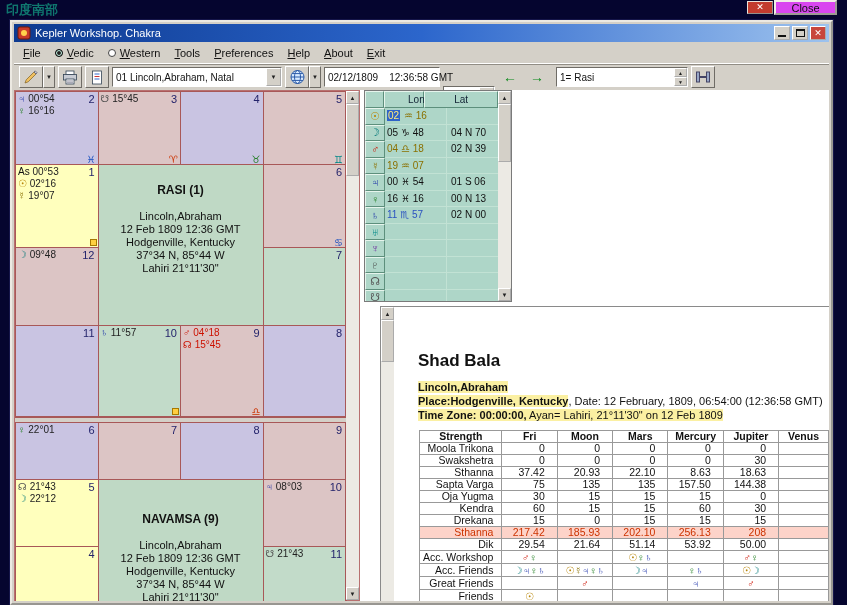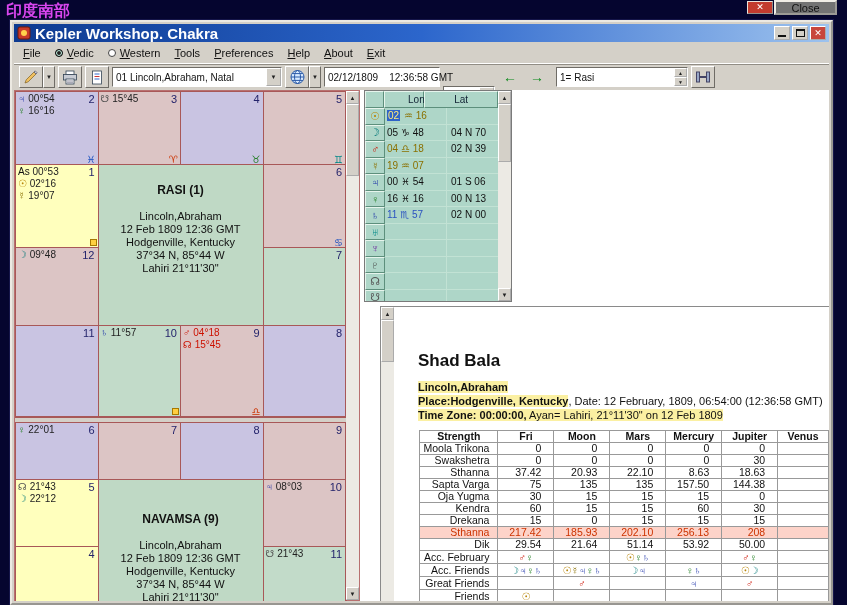--- a/index.html
+++ b/index.html
@@ -1,27 +1,27 @@
 <!DOCTYPE html>
 <html><head>
 <meta charset="utf-8">
 <style>
 *{margin:0;padding:0;box-sizing:border-box;}
 html,body{width:847px;height:605px;}
 body{position:relative;background:#05052f;font-family:"Liberation Sans","DejaVu Sans",sans-serif;overflow:hidden;}
 button{font-family:inherit;cursor:default;}
 u{text-decoration:underline;}
 
-#screen-title{position:absolute;left:6px;top:1px;color:#d946ef;font-weight:bold;font-size:16px;}
+#screen-title{position:absolute;left:6px;top:1px;color:#0f766e;font-weight:bold;font-size:13px;}
 #screen-close-x{position:absolute;left:747px;top:1px;width:26px;height:13px;background:#c23b2e;border:1px outset #e8e4dc;color:#fff;font-size:9px;font-weight:bold;line-height:1;display:flex;align-items:center;justify-content:center;}
-#screen-close{position:absolute;left:774px;top:0;width:63px;height:15px;background:#737373;border:2px outset #f0ede6;font-size:11px;color:#111;}
+#screen-close{position:absolute;left:774px;top:0;width:63px;height:15px;background:#d946ef;border:2px outset #f0ede6;font-size:11px;color:#111;}
 
 #main-window{position:absolute;left:10px;top:20px;width:823px;height:585px;background:#d4d0c8;border:2px outset #ece9e2;box-shadow:0 0 0 1px #15154a;}
 .titlebar{position:absolute;left:2px;top:2px;right:2px;height:18px;display:flex;align-items:center;background:linear-gradient(90deg,#0d3a90 0%,#2c66cc 50%,#9dc2ee 100%);padding:0 3px;}
-.title-text{color:#fff;font-weight:bold;font-size:15px;margin-left:4px;white-space:nowrap;}
+.title-text{color:#fff;font-weight:normal;font-size:11px;margin-left:4px;white-space:nowrap;}
 .win-btns{margin-left:auto;display:flex;gap:2px;}
 .wbtn{width:16px;height:14px;background:#d4d0c8;border:1px outset #fff;position:relative;font-size:9px;display:flex;align-items:center;justify-content:center;padding:0;color:#111;}
 .minglyph{position:absolute;left:3px;bottom:2px;width:8px;height:2px;background:#111;}
 .maxglyph{width:9px;height:8px;border:1px solid #111;border-top-width:2px;}
 .closebtn{background:#c8463c;color:#fff;font-weight:bold;}
 
 .menubar{position:absolute;left:2px;top:21px;right:2px;height:20px;display:flex;align-items:center;font-size:11px;background:#d4d0c8;padding-left:2px;}
 .mitem{padding:3px 7px;display:flex;align-items:center;color:#111;}
 .radio{width:8px;height:8px;border-radius:50%;border:1px solid #444;background:#fff;display:inline-block;margin-right:4px;}
 .radio.on{background:#222;border-color:#111;box-shadow:inset 0 0 0 1px #cfe;}
@@ -544,21 +544,21 @@
               <tr>
                 <td class="lbl">Dik</td>
                 <td>29.54</td>
                 <td>21.64</td>
                 <td>51.14</td>
                 <td>53.92</td>
                 <td>50.00</td>
                 <td></td>
               </tr>
               <tr>
-                <td class="lbl">Acc. February</td>
+                <td class="lbl">Acc. Workshop</td>
                 <td class="gly"><span style="color:#cc1100">♂</span><span style="color:#1c7c1c">♀</span></td>
                 <td class="gly"></td>
                 <td class="gly"><span style="color:#b8860b">☉</span><span style="color:#1c7c1c">♀</span><span style="color:#1a30a8">♄</span></td>
                 <td class="gly"></td>
                 <td class="gly"><span style="color:#cc1100">♂</span><span style="color:#1c7c1c">♀</span></td>
                 <td class="gly"></td>
               </tr>
               <tr>
                 <td class="lbl">Acc. Friends</td>
                 <td class="gly"><span style="color:#007878">☽</span><span style="color:#1a30a8">♃</span><span style="color:#1c7c1c">♀</span><span style="color:#1a30a8">♄</span></td>

